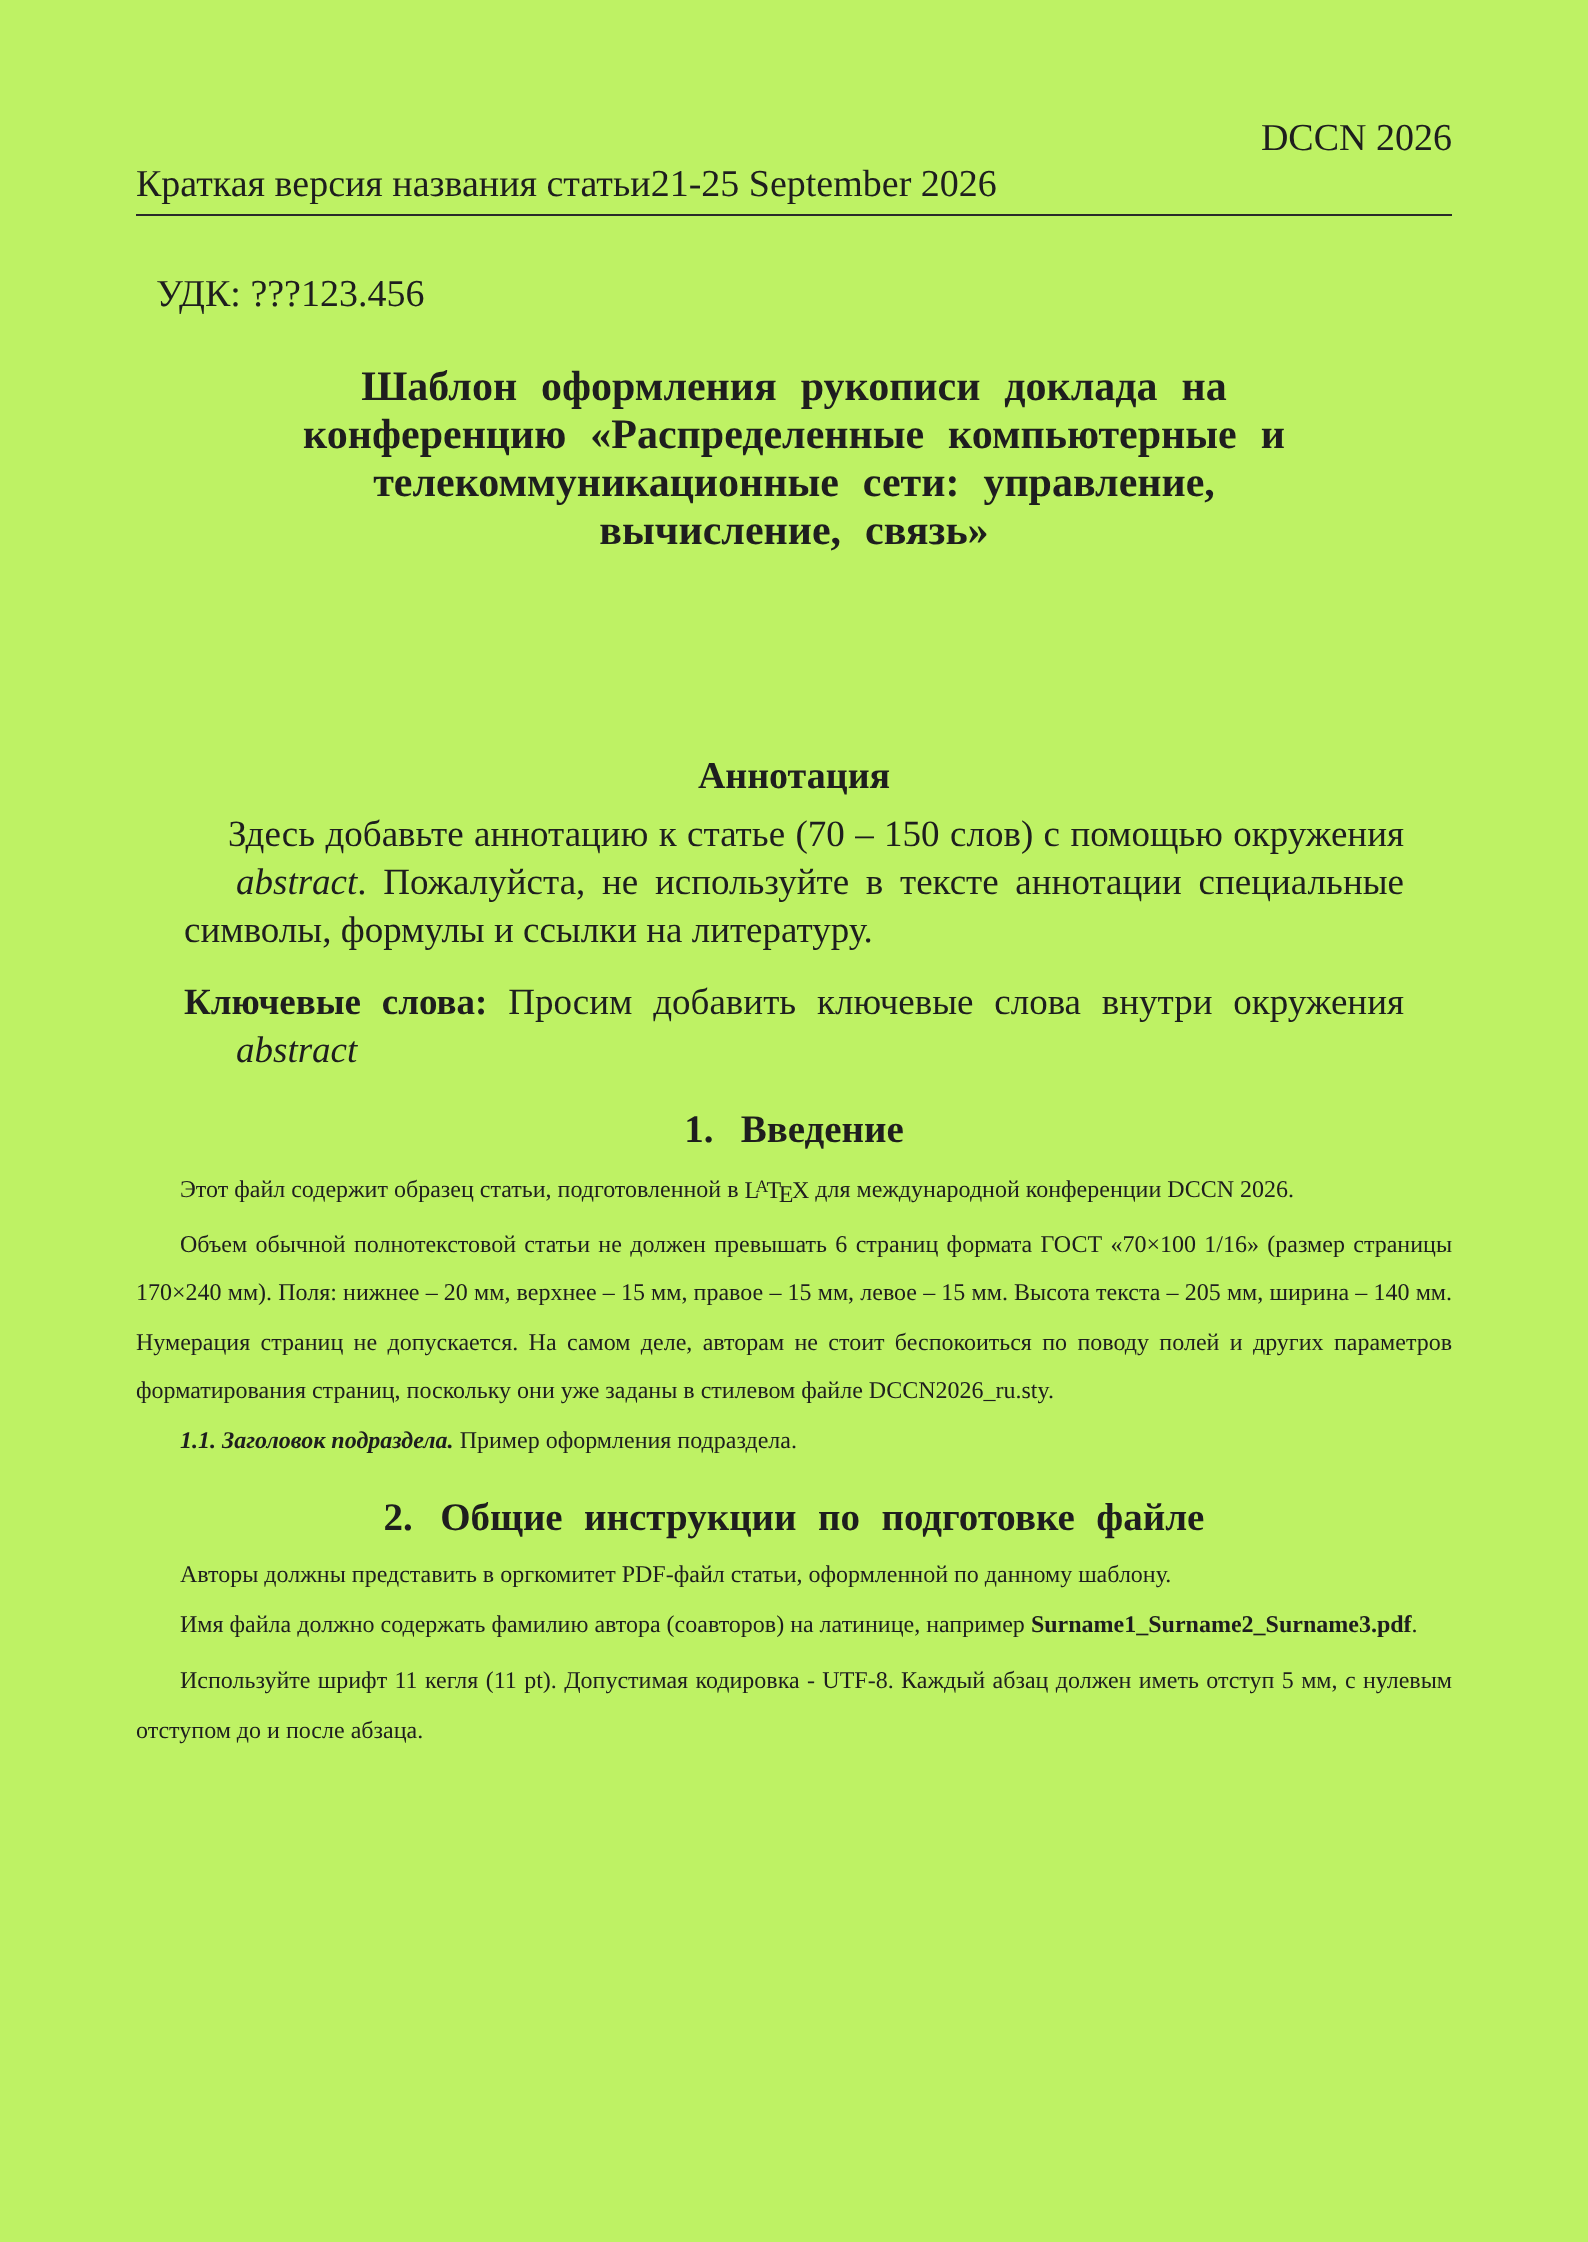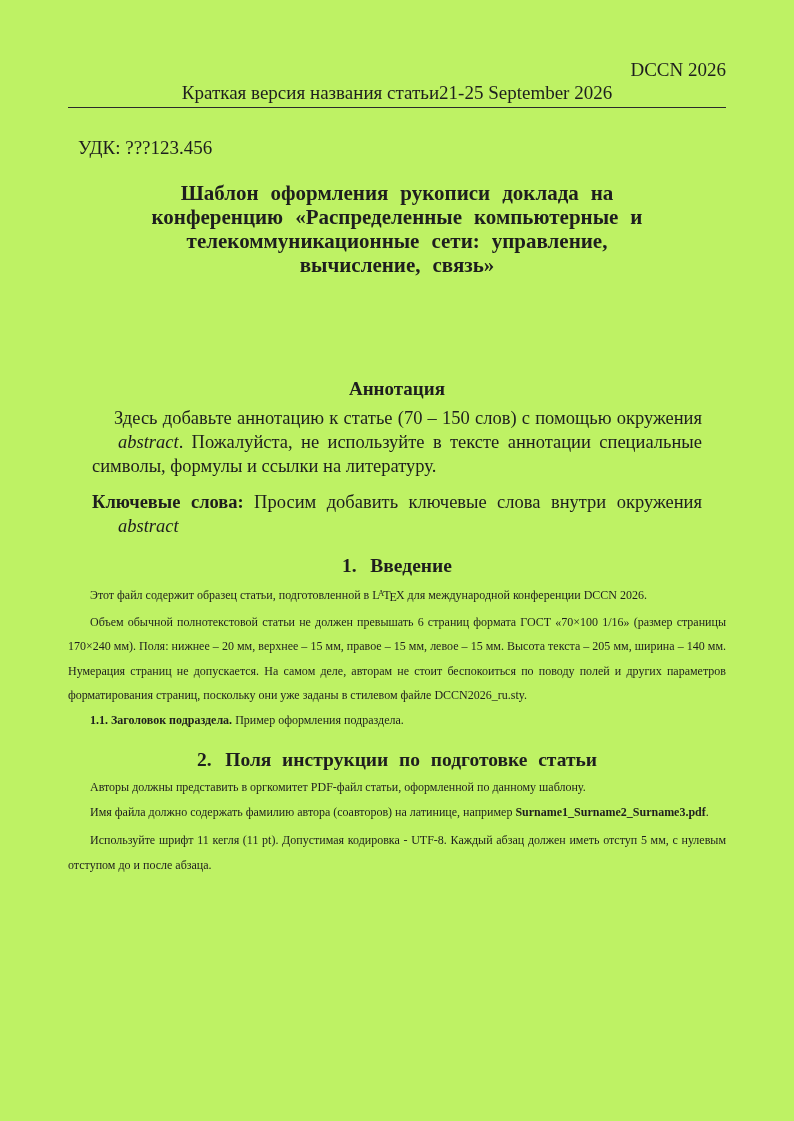--- a/index.html
+++ b/index.html
@@ -11,21 +11,21 @@
     background: #bef264;
     color: #1e1e1e;
     font-family: "Liberation Serif", "DejaVu Serif", serif;
     box-sizing: border-box;
     padding: 58px 68px 0 68px;
     overflow: hidden;
   }
   
   .hdr-line1 { text-align: right; font-size: 19px; line-height: 23px; }
   .hdr-line2 {
-    display: flex; justify-content: center; align-items: baseline;
+    display: flex; justify-content: flex-start; align-items: baseline;
     font-size: 19px; line-height: 23px;
   }
   .hdr-rule { border-bottom: 1.7px solid #2a2a2a; margin-top: 3px; }
   
   .udk { margin-top: 28px; padding-left: 10px; font-size: 19px; line-height: 23px; font-family: Liberation Serif, serif; }
   .doc-title {
     margin: 22px auto 0 auto;
     max-width: 560px;
     text-align: center;
     font-weight: bold;
@@ -63,21 +63,21 @@
   .sec-heading .sec-num { margin-right: 0.7em; }
   .sec-heading .sec-title { word-spacing: 0.3em; }
   .body-par {
     margin: 0;
     font-size: 12px;
     line-height: 24.5px;
     text-align: justify;
     text-indent: 22px;
   }
   .first-after-heading { margin-top: 4px; }
-  .sub-label { font-weight: bold; }
+  .sub-label { font-weight: bold; font-style: italic; }
   .bold-file { font-weight: bold; }
   
   .latex-logo { white-space: nowrap; }
   .lx-a {
     font-size: 0.72em;
     vertical-align: 0.3em;
     margin-left: -0.2em;
     margin-right: -0.1em;
   }
   .lx-e {
@@ -116,20 +116,20 @@
   </div>
 
   <div class="sec-heading">
     <span class="sec-num">1.</span><span class="sec-title">Введение</span>
   </div>
   <p class="body-par first-after-heading"><span>Этот файл содержит образец статьи, подготовленной в </span><span class="latex-logo"><span>L</span><span class="lx-a">A</span><span>T</span><span class="lx-e">E</span><span>X</span></span><span> для международной конференции DCCN 2026.</span></p>
   <p class="body-par">Объем обычной полнотекстовой статьи не должен превышать 6 страниц формата ГОСТ «70×100 1/16» (размер страницы 170×240 мм). Поля: нижнее – 20 мм, верхнее – 15 мм, правое – 15 мм, левое – 15 мм. Высота текста – 205 мм, ширина – 140 мм. Нумерация страниц не допускается. На самом деле, авторам не стоит беспокоиться по поводу полей и других параметров форматирования страниц, поскольку они уже заданы в стилевом файле DCCN2026_ru.sty.</p>
   <p class="body-par"><span class="sub-label">1.1. Заголовок подраздела.</span><span> Пример оформления подраздела.</span></p>
 
   <div class="sec-heading">
-    <span class="sec-num">2.</span><span class="sec-title">Поля инструкции по подготовке статьи</span>
+    <span class="sec-num">2.</span><span class="sec-title">Общие инструкции по подготовке файле</span>
   </div>
   <p class="body-par first-after-heading">Авторы должны представить в оргкомитет PDF-файл статьи, оформленной по данному шаблону.</p>
   <p class="body-par"><span>Имя файла должно содержать фамилию автора (соавторов) на латинице, например </span><span class="bold-file">Surname1_Surname2_Surname3.pdf</span><span>.</span></p>
 
   <p class="body-par first-after-heading">Используйте шрифт 11 кегля (11 pt). Допустимая кодировка - UTF-8. Каждый абзац должен иметь отступ 5 мм, с нулевым отступом до и после абзаца.</p>
 
 </div>
 
 </body></html>

